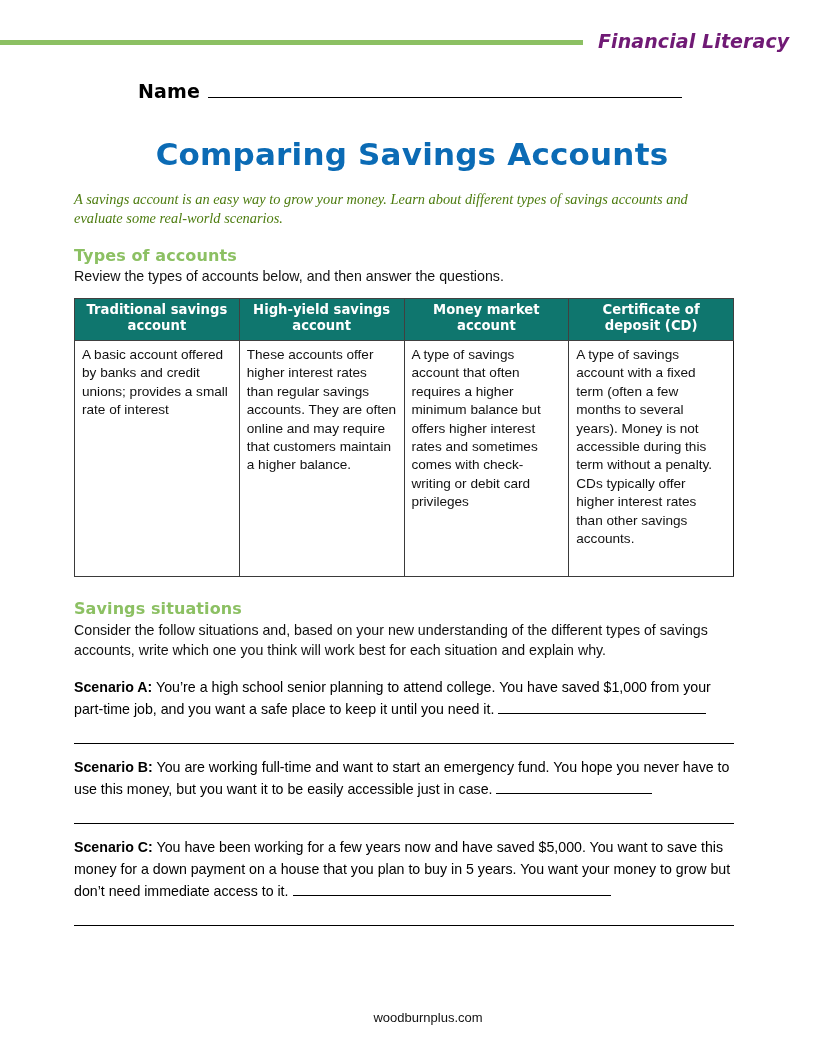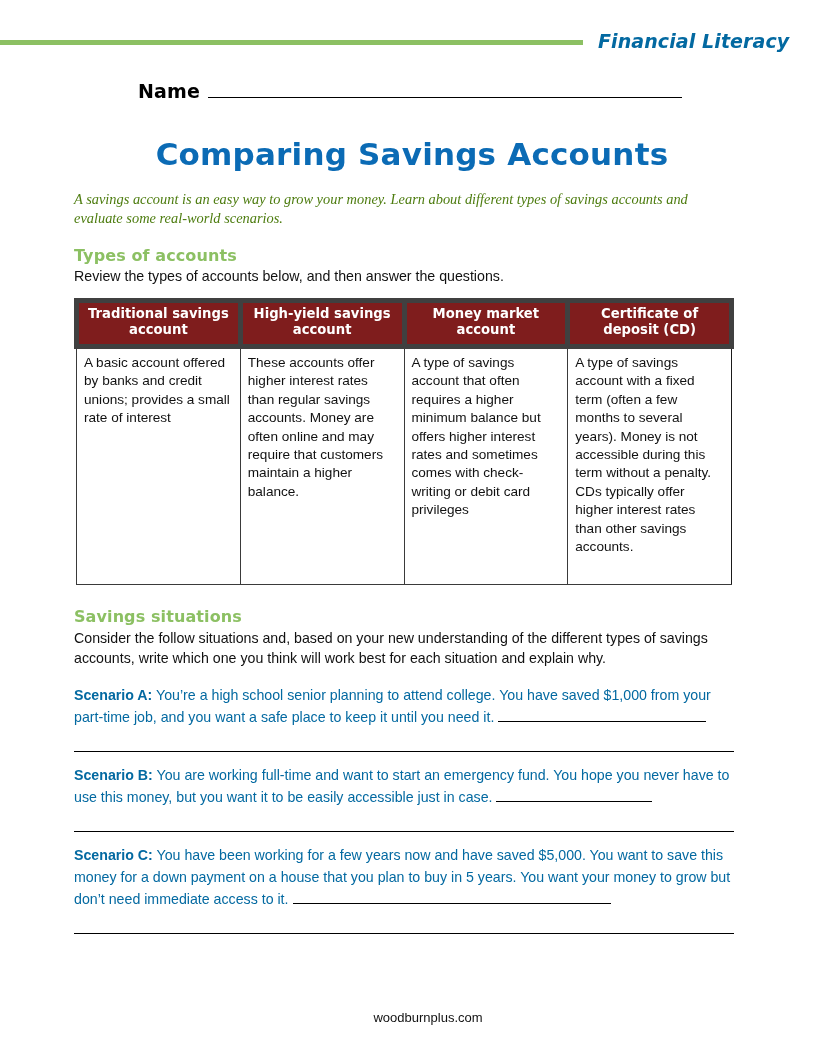--- a/index.html
+++ b/index.html
@@ -34,21 +34,21 @@
   }
   .header-title {
     position: absolute;
     left: 598px;
     top: 0px;
     font-family: "DejaVu Sans", sans-serif;
     font-size: 19px;
     font-weight: bold;
     font-style: italic;
     letter-spacing: 0.1px;
-    color: #0369a1;
+    color: #701a75;
     white-space: nowrap;
   }
 
   
   .name-row {
     position: absolute;
     left: 138px;
     top: 80px;
     display: flex;
     align-items: baseline;
@@ -117,28 +117,28 @@
   }
 
   
   table.accounts {
     border-collapse: collapse;
     width: 660px;
     table-layout: fixed;
     margin: 0;
   }
   table.accounts th {
-    background: #7f1d1d;
+    background: #0f766e;
     color: #ffffff;
     font-family: "DejaVu Sans", sans-serif;
     font-size: 13.2px;
     font-weight: bold;
     text-align: center;
     padding: 3px 4px 6px 4px;
-    border: 5px solid #404040;
+    border: 1px solid #404040;
     line-height: 16px;
     vertical-align: middle;
   }
   table.accounts td {
     border: 1px solid #3a3a3a;
     vertical-align: top;
     padding: 5px 7px 6px 7px;
     font-family: "Liberation Sans", sans-serif;
     font-size: 13.6px;
     line-height: 18.4px;
@@ -156,21 +156,21 @@
     line-height: 20px;
     color: #111;
     margin: 0 0 16px 0;
     width: 660px;
   }
   .scenario { margin-bottom: 12px; }
   .scen-text {
     font-family: "Liberation Sans", sans-serif;
     font-size: 14.2px;
     line-height: 22px;
-    color: #0369a1;
+    color: #000000;
     width: 660px;
     margin: 0;
   }
   .scen-label { font-weight: bold; }
   .inline-blank {
     display: inline-block;
     border-bottom: 1.4px solid #000;
     height: 13px;
     vertical-align: baseline;
     margin-left: 4px;
@@ -222,21 +222,21 @@
       <tr>
         <th>Traditional savings account</th>
         <th>High-yield savings account</th>
         <th>Money market account</th>
         <th>Certificate of deposit (CD)</th>
       </tr>
     </thead>
     <tbody>
       <tr class="body-row">
         <td>A basic account offered by banks and credit unions; provides a small rate of interest</td>
-        <td>These accounts offer higher interest rates than regular savings accounts. Money are often online and may require that customers maintain a higher balance.</td>
+        <td>These accounts offer higher interest rates than regular savings accounts. They are often online and may require that customers maintain a higher balance.</td>
         <td>A type of savings account that often requires a higher minimum balance but offers higher interest rates and sometimes comes with check-writing or debit card privileges</td>
         <td class="last">A type of savings account with a fixed term (often a few months to several years). Money is not accessible during this term without a penalty. CDs typically offer higher interest rates than other savings accounts.</td>
       </tr>
     </tbody>
   </table>
 
   <div class="scenarios">
     <h2 class="section-head">Savings situations</h2>
     <p class="scen-intro">Consider the follow situations and, based on your new understanding of the different types of savings accounts, write which one you think will work best for each situation and explain why.</p>
 

